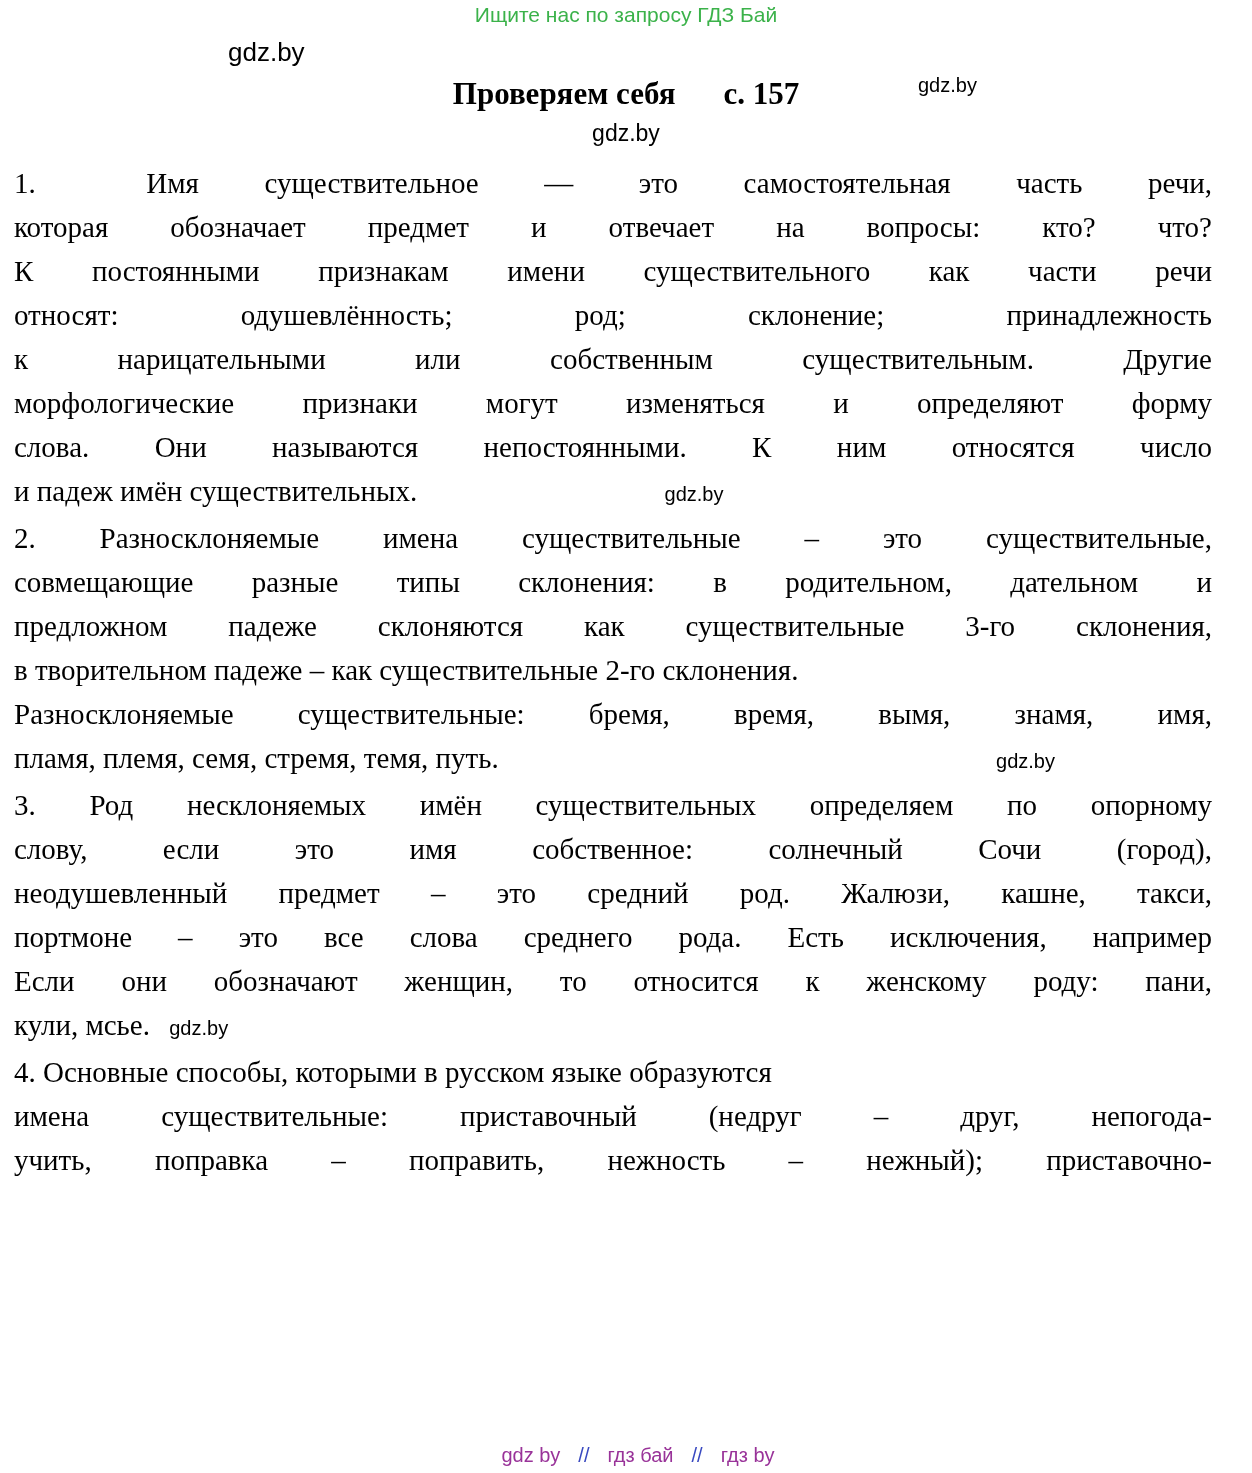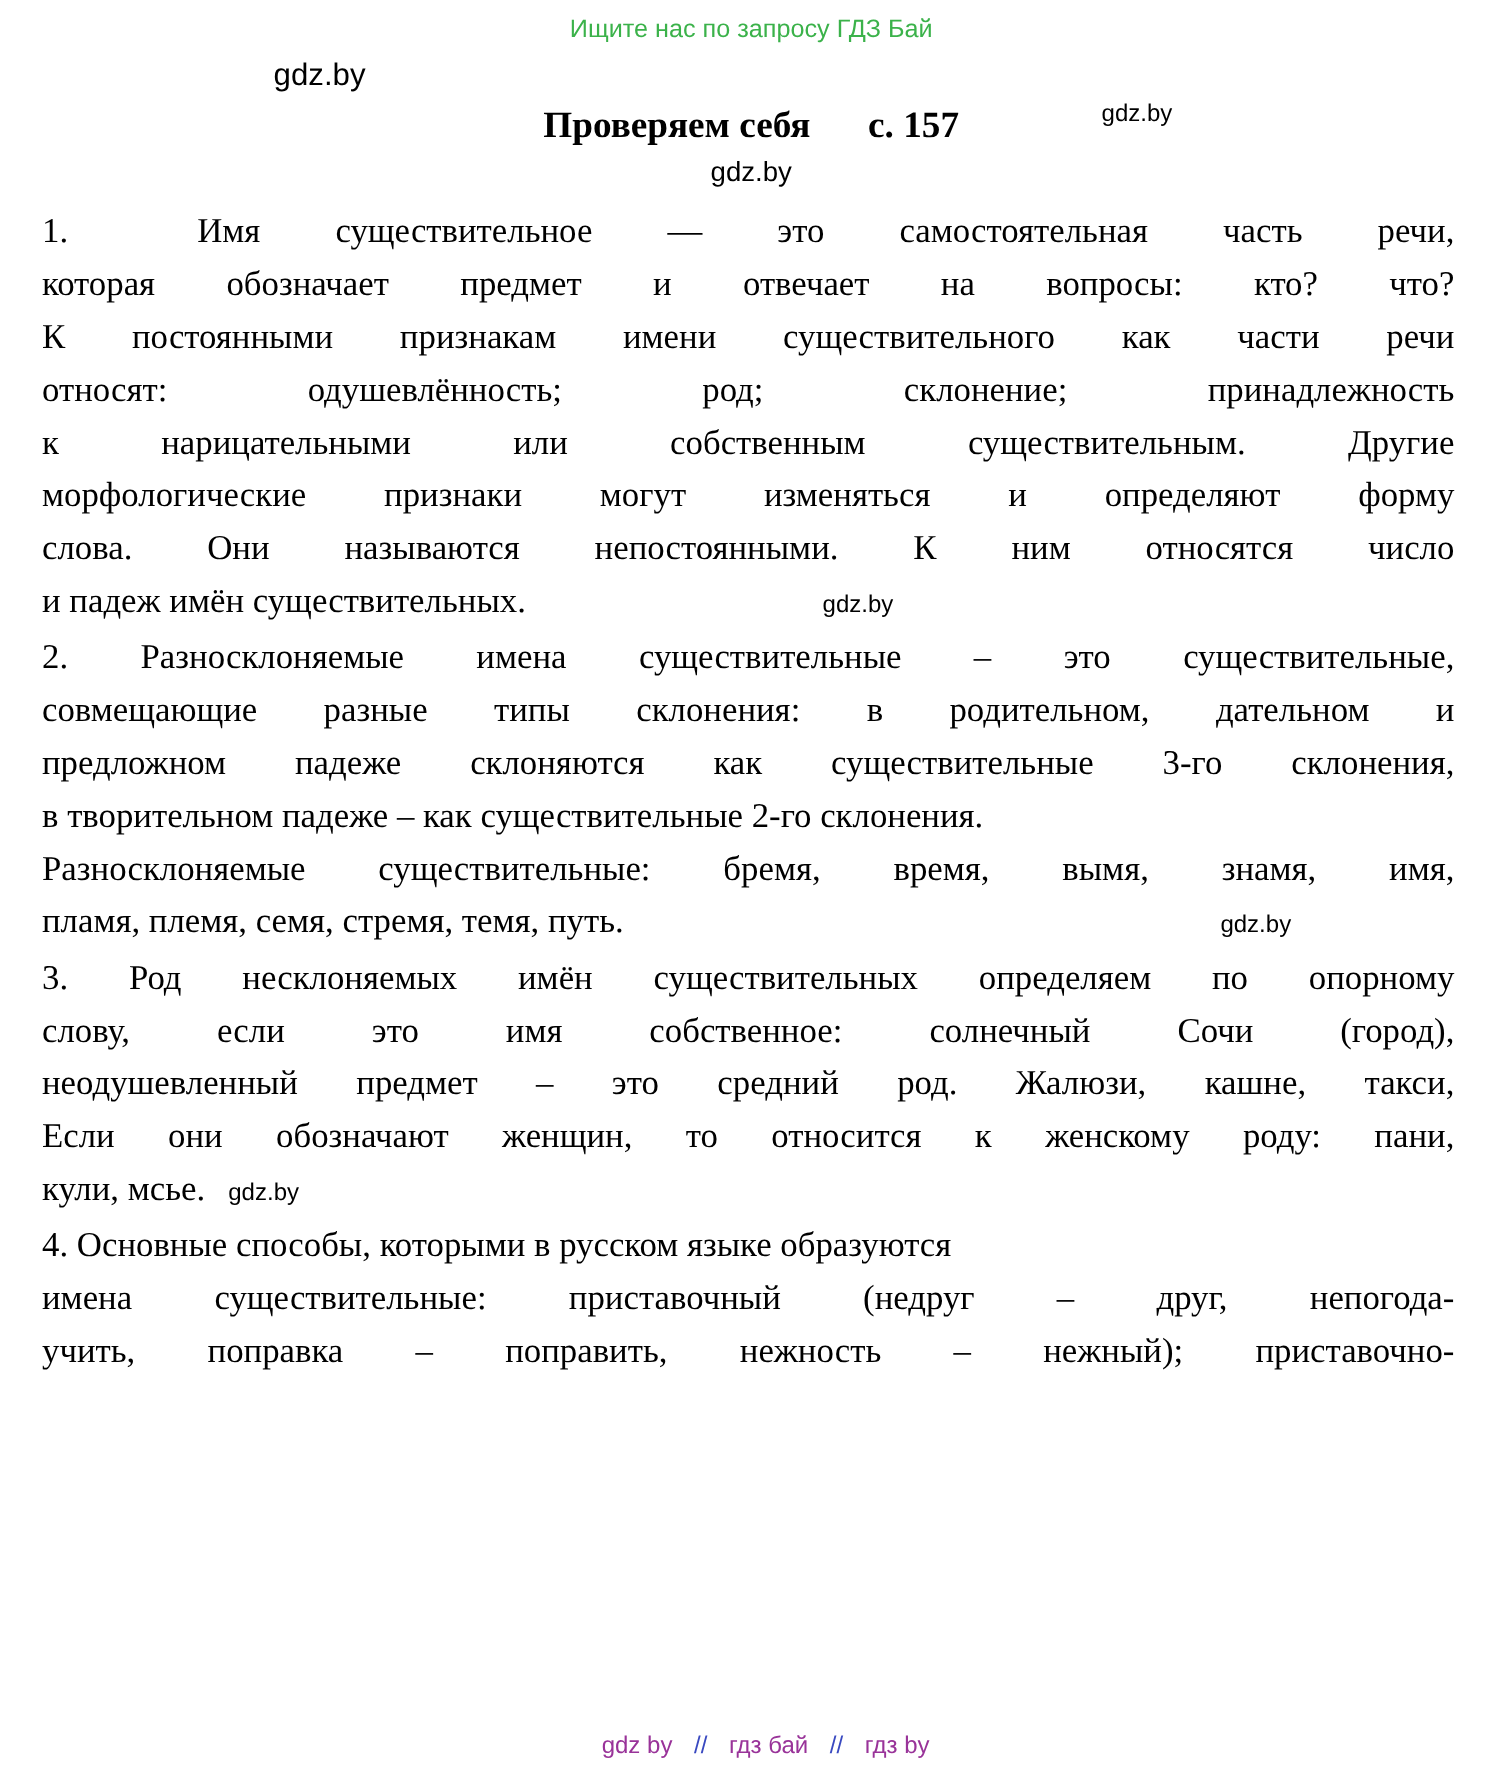--- a/index.html
+++ b/index.html
@@ -9,21 +9,21 @@
     background: #ffffff;
     color: #000000;
     font-family: "Liberation Serif", serif;
     position: relative;
     overflow: hidden;
   }
   .promo {
     font-family: "Liberation Sans", sans-serif;
     font-size: 21px;
     text-align: center;
-    padding-top: 13px;
+    padding-top: 3px;
   }
   .wm-font { font-family: "Liberation Sans", sans-serif; }
   .wm-topleft {
     font-size: 26px;
     margin: 10px 0 0 228px;
   }
   .header-row {
     position: relative;
     text-align: center;
     margin-top: 8px;
@@ -37,21 +37,21 @@
     top: -2px;
     font-size: 20px;
     font-weight: normal;
   }
   .center-wm {
     text-align: center;
     font-size: 23px;
     margin-top: 2px;
   }
   .doc-body {
-    padding: 14px 40px 0 35px;
+    padding: 14px 40px 0 14px;
     font-size: 29px;
   }
   .line { line-height: 44px; white-space: normal; }
   .line.just {
     text-align: justify;
     text-align-last: justify;
   }
   .inline-wm {
     font-family: "Liberation Sans", sans-serif;
     font-size: 20px;
@@ -103,20 +103,21 @@
         <div class="line just"><span>совмещающие разные типы склонения: в родительном, дательном и</span></div>
         <div class="line just"><span>предложном падеже склоняются как существительные 3-го склонения,</span></div>
         <div class="line"><span>в творительном падеже – как существительные 2-го склонения.</span></div>
         <div class="line just"><span>Разносклоняемые существительные: бремя, время, вымя, знамя, имя,</span></div>
         <div class="line"><span>пламя, племя, семя, стремя, темя, путь.</span> <span class="inline-wm" style="margin-left: 490px;">gdz.by</span></div>
       </div>
       <div>
         <div class="line just"><span>3. Род несклоняемых имён существительных определяем по опорному</span></div>
         <div class="line just"><span>слову, если это имя собственное: солнечный Сочи (город),</span></div>
         <div class="line just"><span>неодушевленный предмет – это средний род. Жалюзи, кашне, такси,</span></div>
+        <div class="line just"><span>портмоне – это все слова среднего рода. Есть исключения, например</span></div>
         <div class="line just"><span>Если они обозначают женщин, то относится к женскому роду: пани,</span></div>
         <div class="line"><span>кули, мсье.</span> <span class="inline-wm" style="margin-left: 12px;">gdz.by</span></div>
       </div>
       <div>
         <div class="line"><span>4. Основные способы, которыми в русском языке образуются</span></div>
         <div class="line just"><span>имена существительные: приставочный (недруг – друг, непогода-</span></div>
         <div class="line just"><span>учить, поправка – поправить, нежность – нежный); приставочно-</span></div>
       </div>
     </div>
 

